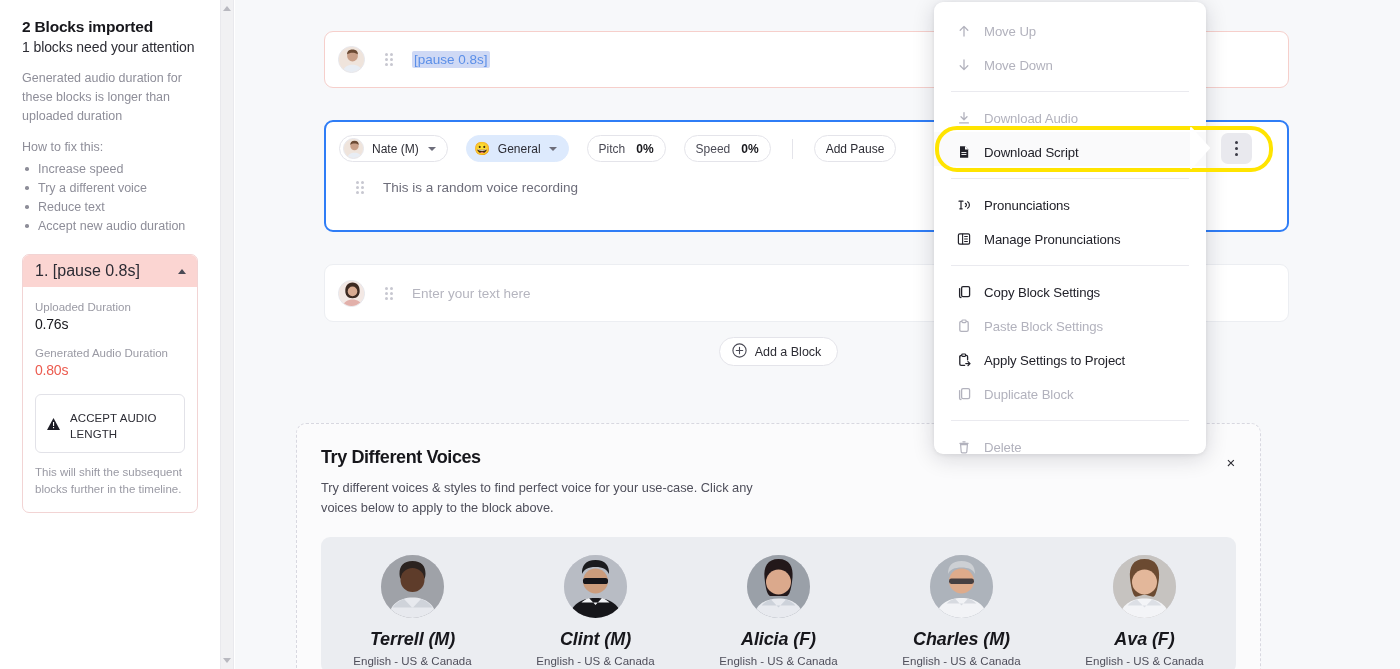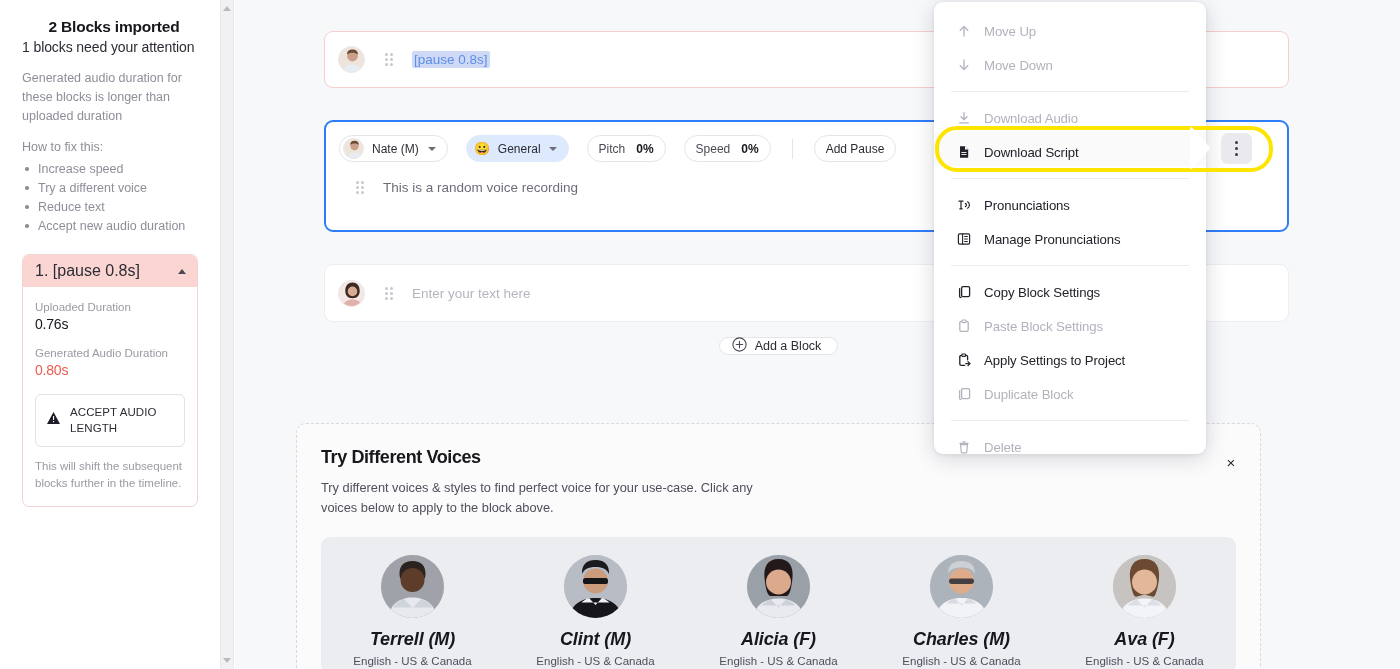--- a/index.html
+++ b/index.html
@@ -9,21 +9,21 @@
     background: #ffffff;
     overflow: hidden;
   }
   #root { position: relative; width: 1400px; height: 669px; }
 
   
   .sidebar {
     position: absolute; left: 0; top: 0; width: 220px; height: 669px;
     background: #ffffff; padding: 18px 14px 0 22px;
   }
-  .sb-title { font-size: 15.5px; font-weight: 700; color: #17171c; letter-spacing: -0.2px; text-align: center; }
+  .sb-title { font-size: 15.5px; font-weight: 700; color: #17171c; letter-spacing: -0.2px; }
   .sb-sub { font-size: 14px; font-weight: 500; color: #2c2c34; margin-top: 3px; letter-spacing: -0.1px; }
   .sb-desc { font-size: 12.5px; color: #8e8e99; line-height: 1.52; margin-top: 14px; }
   .sb-how { font-size: 12.5px; color: #8e8e99; margin-top: 14px; }
   .sb-list { list-style: none; margin-top: 6px; }
   .sb-list li {
     font-size: 12.5px; color: #8e8e99; line-height: 1.52;
     padding-left: 16px; position: relative;
   }
   .sb-list li::before {
     content: ""; position: absolute; left: 3px; top: 7px;
@@ -42,21 +42,21 @@
   .bc-head-label { font-size: 16px; color: #2c2c34; font-weight: 500; }
   .caret-up { width: 0; height: 0; border-left: 4.5px solid transparent; border-right: 4.5px solid transparent; border-bottom: 5px solid #4a4a55; }
   .bc-body { padding: 12px 12px 14px 12px; }
   .bc-lbl { font-size: 11.5px; color: #9a9aa4; margin-top: 2px; }
   .bc-val { font-size: 14px; color: #17171c; font-weight: 500; margin-top: 3px; letter-spacing: -0.2px; }
   .bc-val.warn { color: #ec5b4f; }
   .bc-gap { height: 13px; }
   .accept-btn {
     margin-top: 16px; width: 100%;
     border: 1px solid #e2e2e8; border-radius: 6px; background: #fff;
-    padding: 9px 8px 9px 10px; display: flex; align-items: center; gap: 9px;
+    padding: 15px 8px 9px 10px; display: flex; align-items: center; gap: 9px;
     cursor: pointer;
   }
   .accept-btn .warn-ico { flex: 0 0 auto; }
   .accept-btn-label { font-size: 11.5px; color: #2c2c34; line-height: 1.42; letter-spacing: 0.1px; }
   .bc-note { font-size: 11.5px; color: #9a9aa4; line-height: 1.5; margin-top: 11px; }
 
   
   .scrollcol {
     position: absolute; left: 220px; top: 0; width: 14px; height: 669px;
     background: #f1f1f3; border-left: 1px solid #e9e9ed; border-right: 1px solid #e9e9ed;
@@ -111,21 +111,21 @@
   .chip .kv-key { color: #4a4a55; }
   .chip .kv-val { color: #17171c; font-weight: 700; margin-left: 4px; }
   .divider-v { width: 1px; height: 20px; background: #e4e4ea; margin: 0 3px; }
   .blk2-text-row { display: flex; align-items: center; padding-left: 10px; margin-top: 18px; }
   .blk2-text { margin-left: 16px; font-size: 13.5px; color: #6d6d7a; }
 
   .addblock-wrap { position: absolute; left: 61px; top: 337px; width: 965px; display: flex; justify-content: center; }
   .addblock {
     display: flex; align-items: center; gap: 8px;
     border: 1px solid #e4e4ea; border-radius: 17px; background: #fff;
-    height: 18px; padding: 0 16px 0 12px; font-size: 12.5px; color: #2c2c34; cursor: pointer;
+    height: 29px; padding: 0 16px 0 12px; font-size: 12.5px; color: #2c2c34; cursor: pointer;
   }
 
   
   .tdv {
     position: absolute; left: 61px; top: 423px; width: 965px; height: 260px;
     background: #fbfbfc; border: 1px dashed #d8d8e0; border-radius: 10px;
     padding: 23px 24px 0 24px;
   }
   .tdv-title { font-size: 18px; font-weight: 700; color: #17171c; letter-spacing: -0.4px; }
   .tdv-desc { font-size: 12.8px; color: #4f4f5b; line-height: 1.55; margin-top: 10px; max-width: 470px; }

